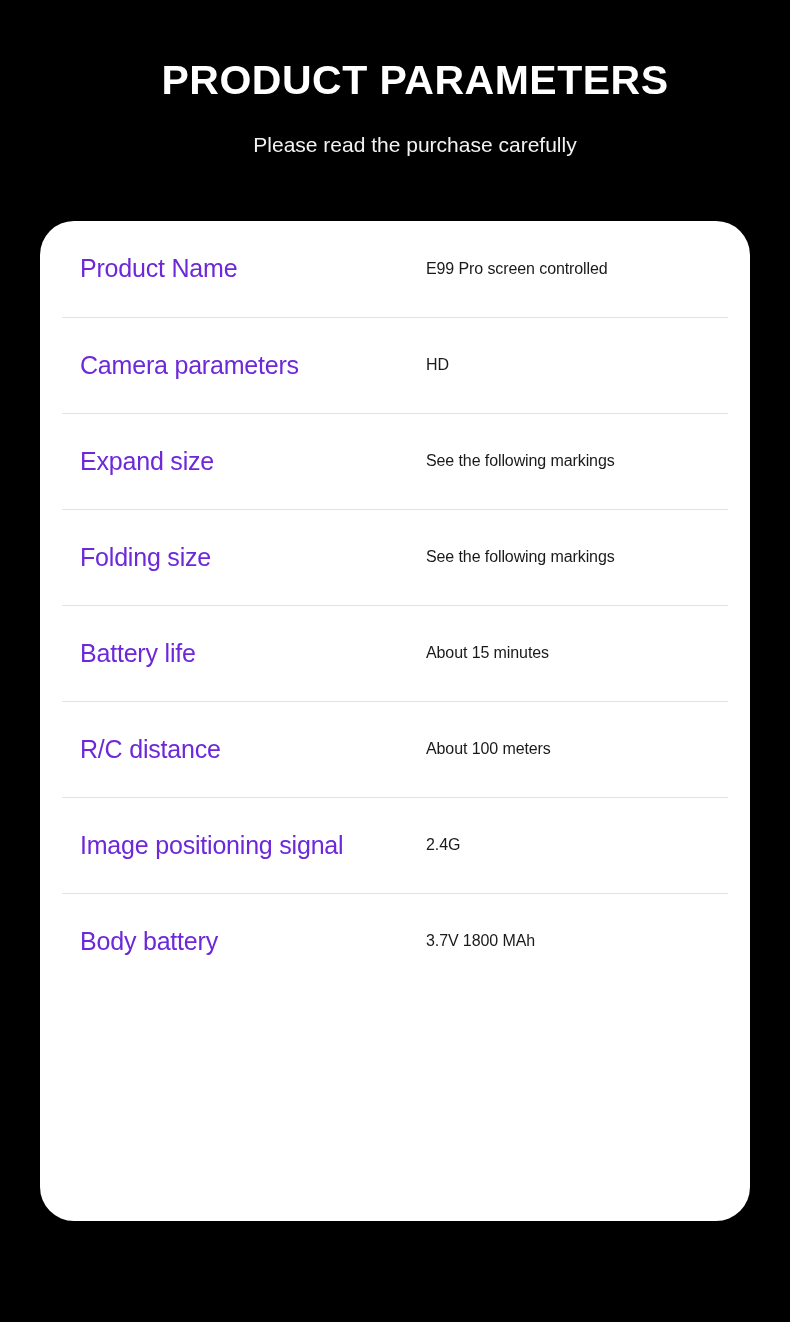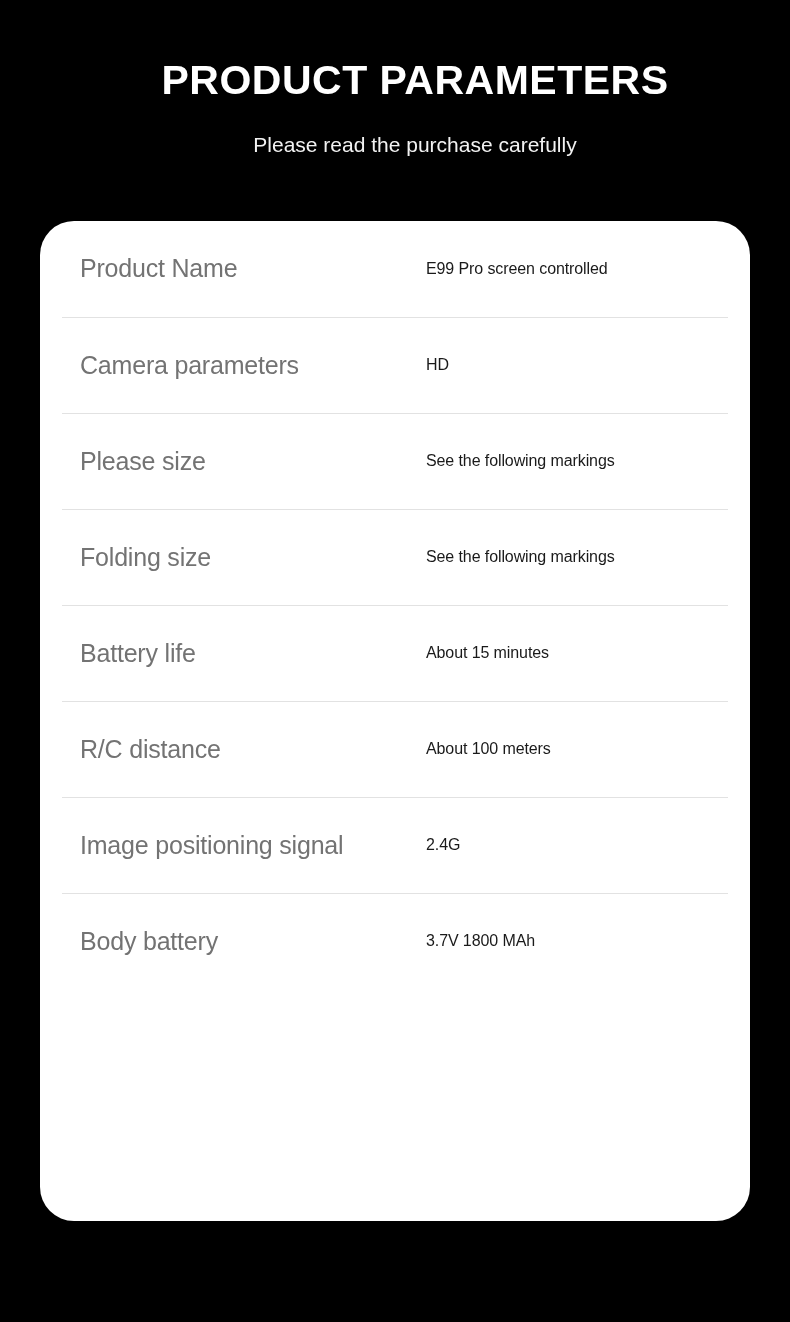--- a/index.html
+++ b/index.html
@@ -63,21 +63,21 @@
     border-bottom: 1px solid #e2e2e2;
     vertical-align: middle;
     padding: 0;
   }
   .spec-row:last-child td {
     border-bottom: none;
   }
   .spec-label {
     width: 344px;
     font-size: 25px;
-    color: #737373;
+    color: #6d28d9;
     padding-left: 18px !important;
     letter-spacing: -0.2px;
   }
   .spec-value {
     font-size: 16px;
     color: #1a1a1a;
     padding-left: 2px !important;
     letter-spacing: -0.1px;
   }
 </style>
@@ -96,21 +96,21 @@
       <tbody>
         <tr class="spec-row">
           <td class="spec-label">Product Name</td>
           <td class="spec-value">E99 Pro screen controlled</td>
         </tr>
         <tr class="spec-row">
           <td class="spec-label">Camera parameters</td>
           <td class="spec-value">HD</td>
         </tr>
         <tr class="spec-row">
-          <td class="spec-label">Please size</td>
+          <td class="spec-label">Expand size</td>
           <td class="spec-value">See the following markings</td>
         </tr>
         <tr class="spec-row">
           <td class="spec-label">Folding size</td>
           <td class="spec-value">See the following markings</td>
         </tr>
         <tr class="spec-row">
           <td class="spec-label">Battery life</td>
           <td class="spec-value">About 15 minutes</td>
         </tr>

